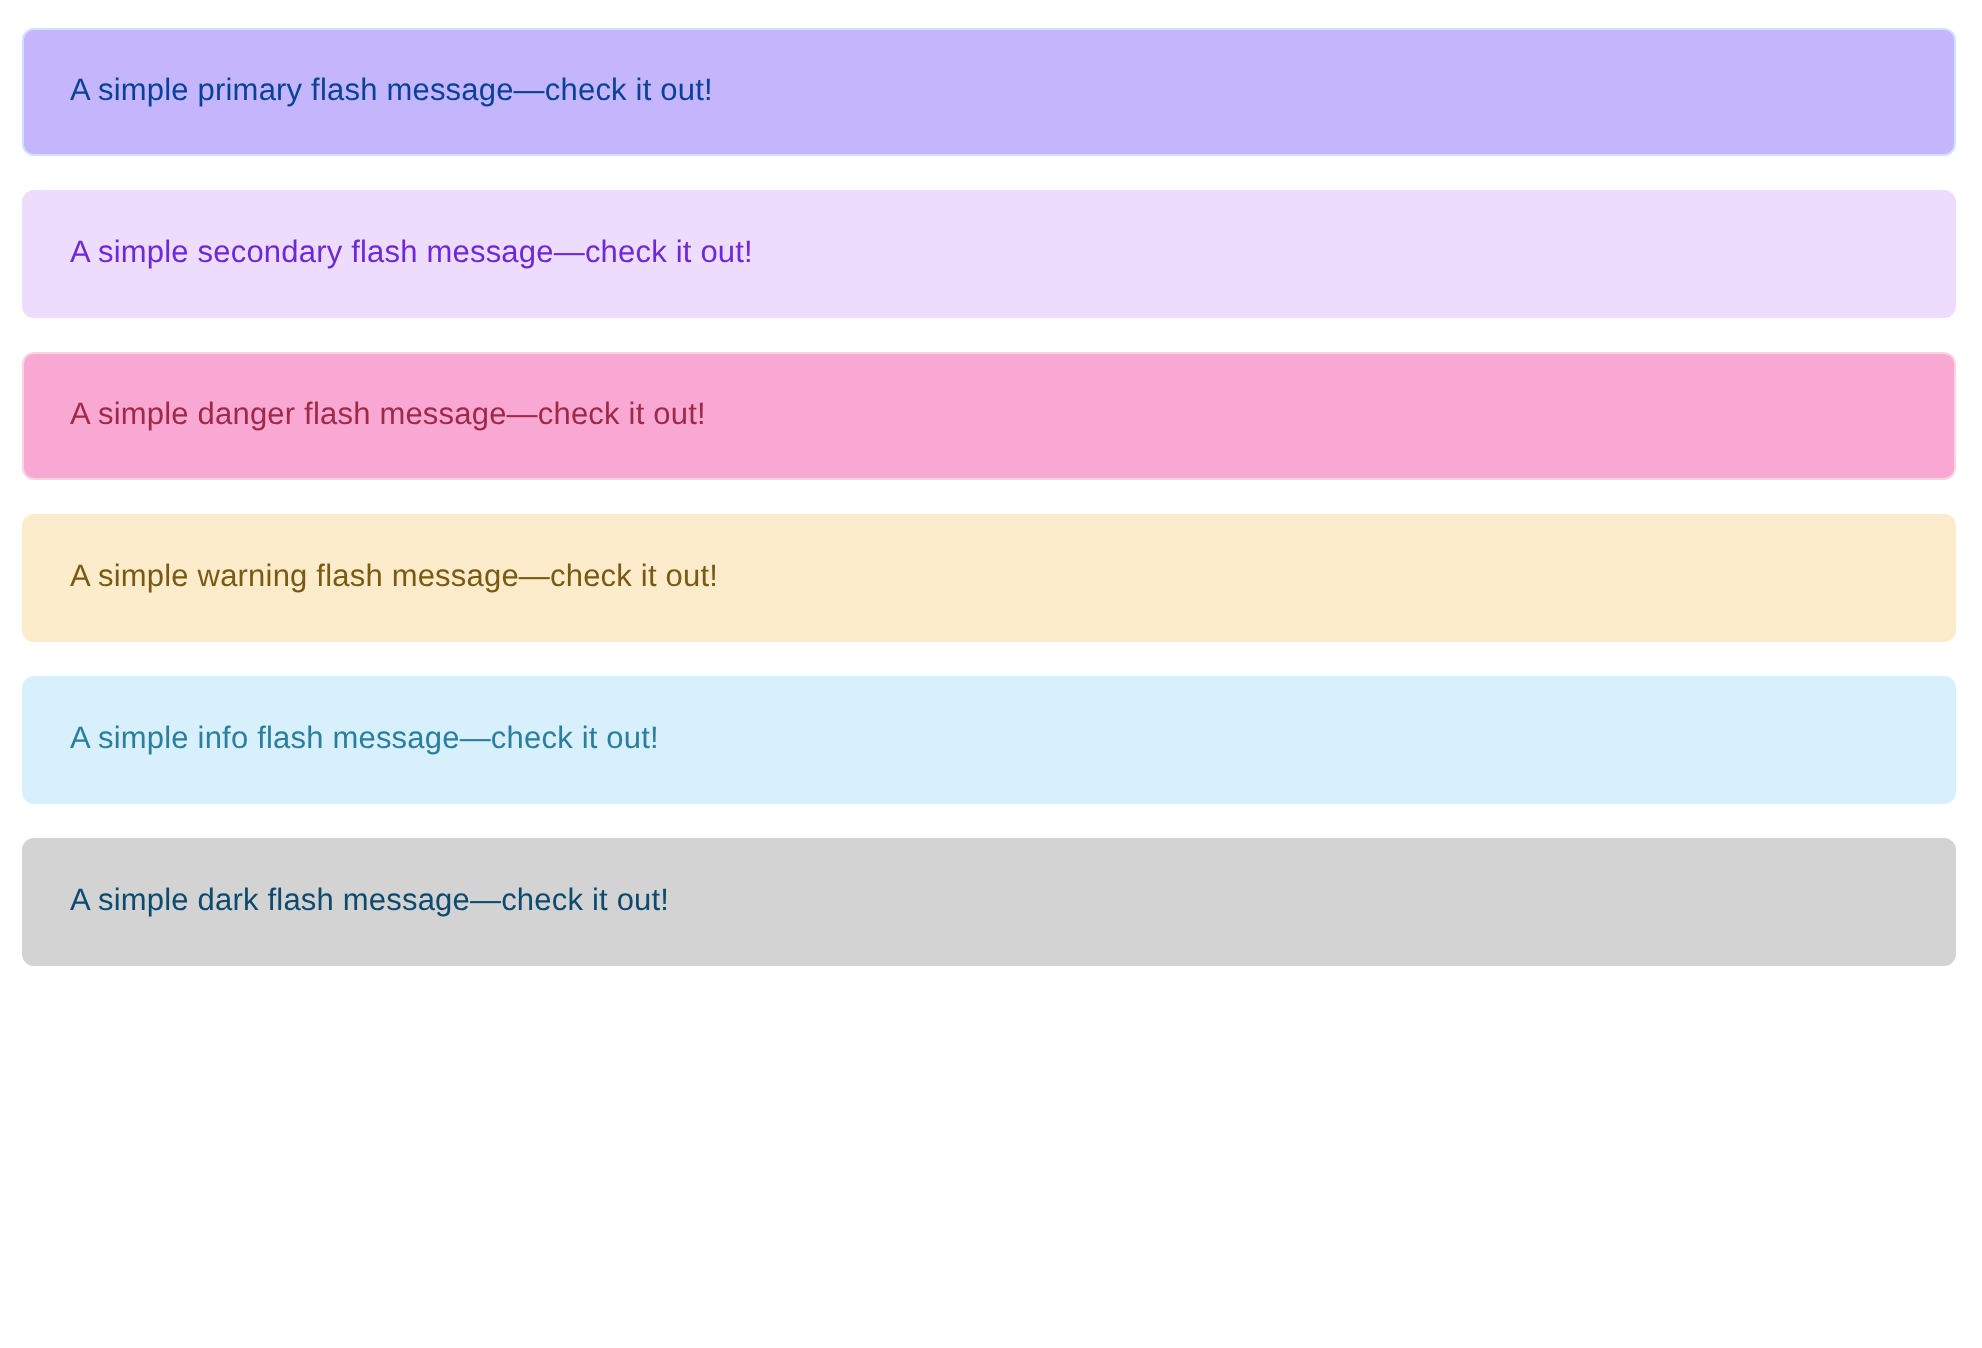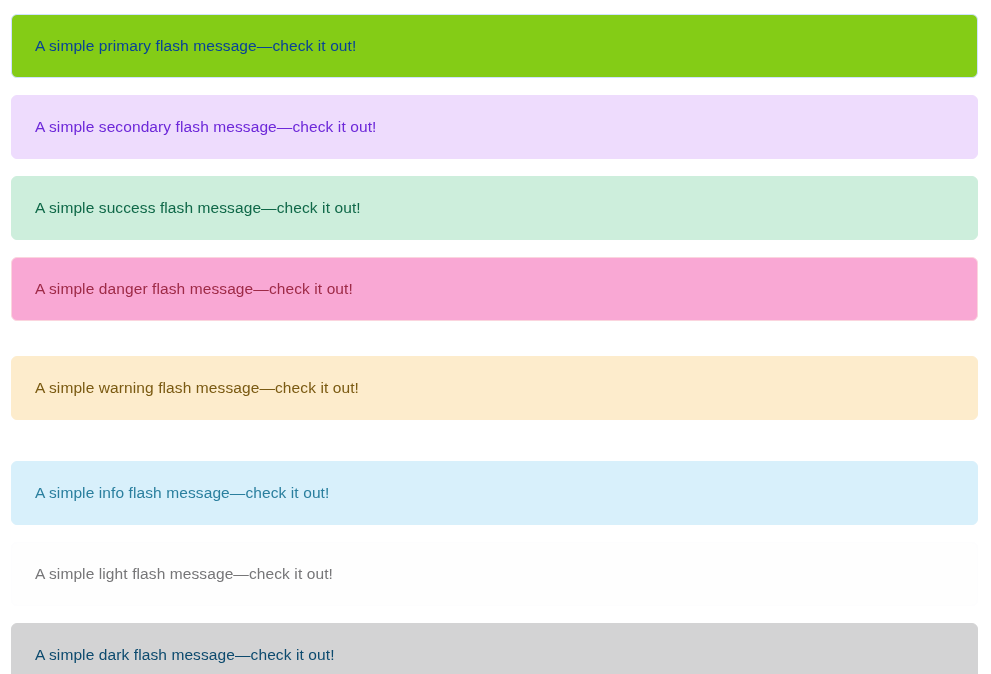--- a/index.html
+++ b/index.html
@@ -39,37 +39,31 @@
 
   .alert-text {
     display: block;
     white-space: nowrap;
   }
 </style>
 </head>
 <body>
 
 <main id="alert-stack">
-    <div class="alert" style="background-color: #84cc16; border-color: rgb(207, 226, 255); color: rgb(8, 66, 152);">
+    <div class="alert" style="background-color: #c4b5fd; border-color: rgb(207, 226, 255); color: rgb(8, 66, 152);">
       <span class="alert-text">A simple primary flash message—check it out!</span>
     </div>
     <div class="alert" style="background-color: rgb(238, 220, 253); border-color: rgb(238, 220, 253); color: #6d28d9;">
       <span class="alert-text">A simple secondary flash message—check it out!</span>
     </div>
-    <div class="alert" style="background-color: rgb(205, 238, 220); border-color: rgb(205, 238, 220); color: rgb(15, 104, 72);">
-      <span class="alert-text">A simple success flash message—check it out!</span>
-    </div>
     <div class="alert" style="background-color: #f9a8d4; border-color: rgb(251, 213, 222); color: rgb(158, 42, 71);">
       <span class="alert-text">A simple danger flash message—check it out!</span>
     </div>
-    <div class="alert" style="background-color: rgb(253, 236, 204); border-color: rgb(253, 236, 204); color: rgb(122, 90, 18); margin-top: 18px;">
+    <div class="alert" style="background-color: rgb(253, 236, 204); border-color: rgb(253, 236, 204); color: rgb(122, 90, 18);">
       <span class="alert-text">A simple warning flash message—check it out!</span>
     </div>
-    <div class="alert" style="background-color: rgb(216, 240, 251); border-color: rgb(216, 240, 251); color: rgb(42, 127, 158); margin-top: 24px;">
+    <div class="alert" style="background-color: rgb(216, 240, 251); border-color: rgb(216, 240, 251); color: rgb(42, 127, 158);">
       <span class="alert-text">A simple info flash message—check it out!</span>
-    </div>
-    <div class="alert" style="background-color: rgb(254, 254, 254); border-color: rgb(253, 253, 254); color: rgb(118, 118, 120);">
-      <span class="alert-text">A simple light flash message—check it out!</span>
     </div>
     <div class="alert" style="background-color: rgb(211, 211, 212); border-color: rgb(211, 211, 212); color: #0c4a6e;">
       <span class="alert-text">A simple dark flash message—check it out!</span>
     </div>
   </main>
 
 </body></html>

